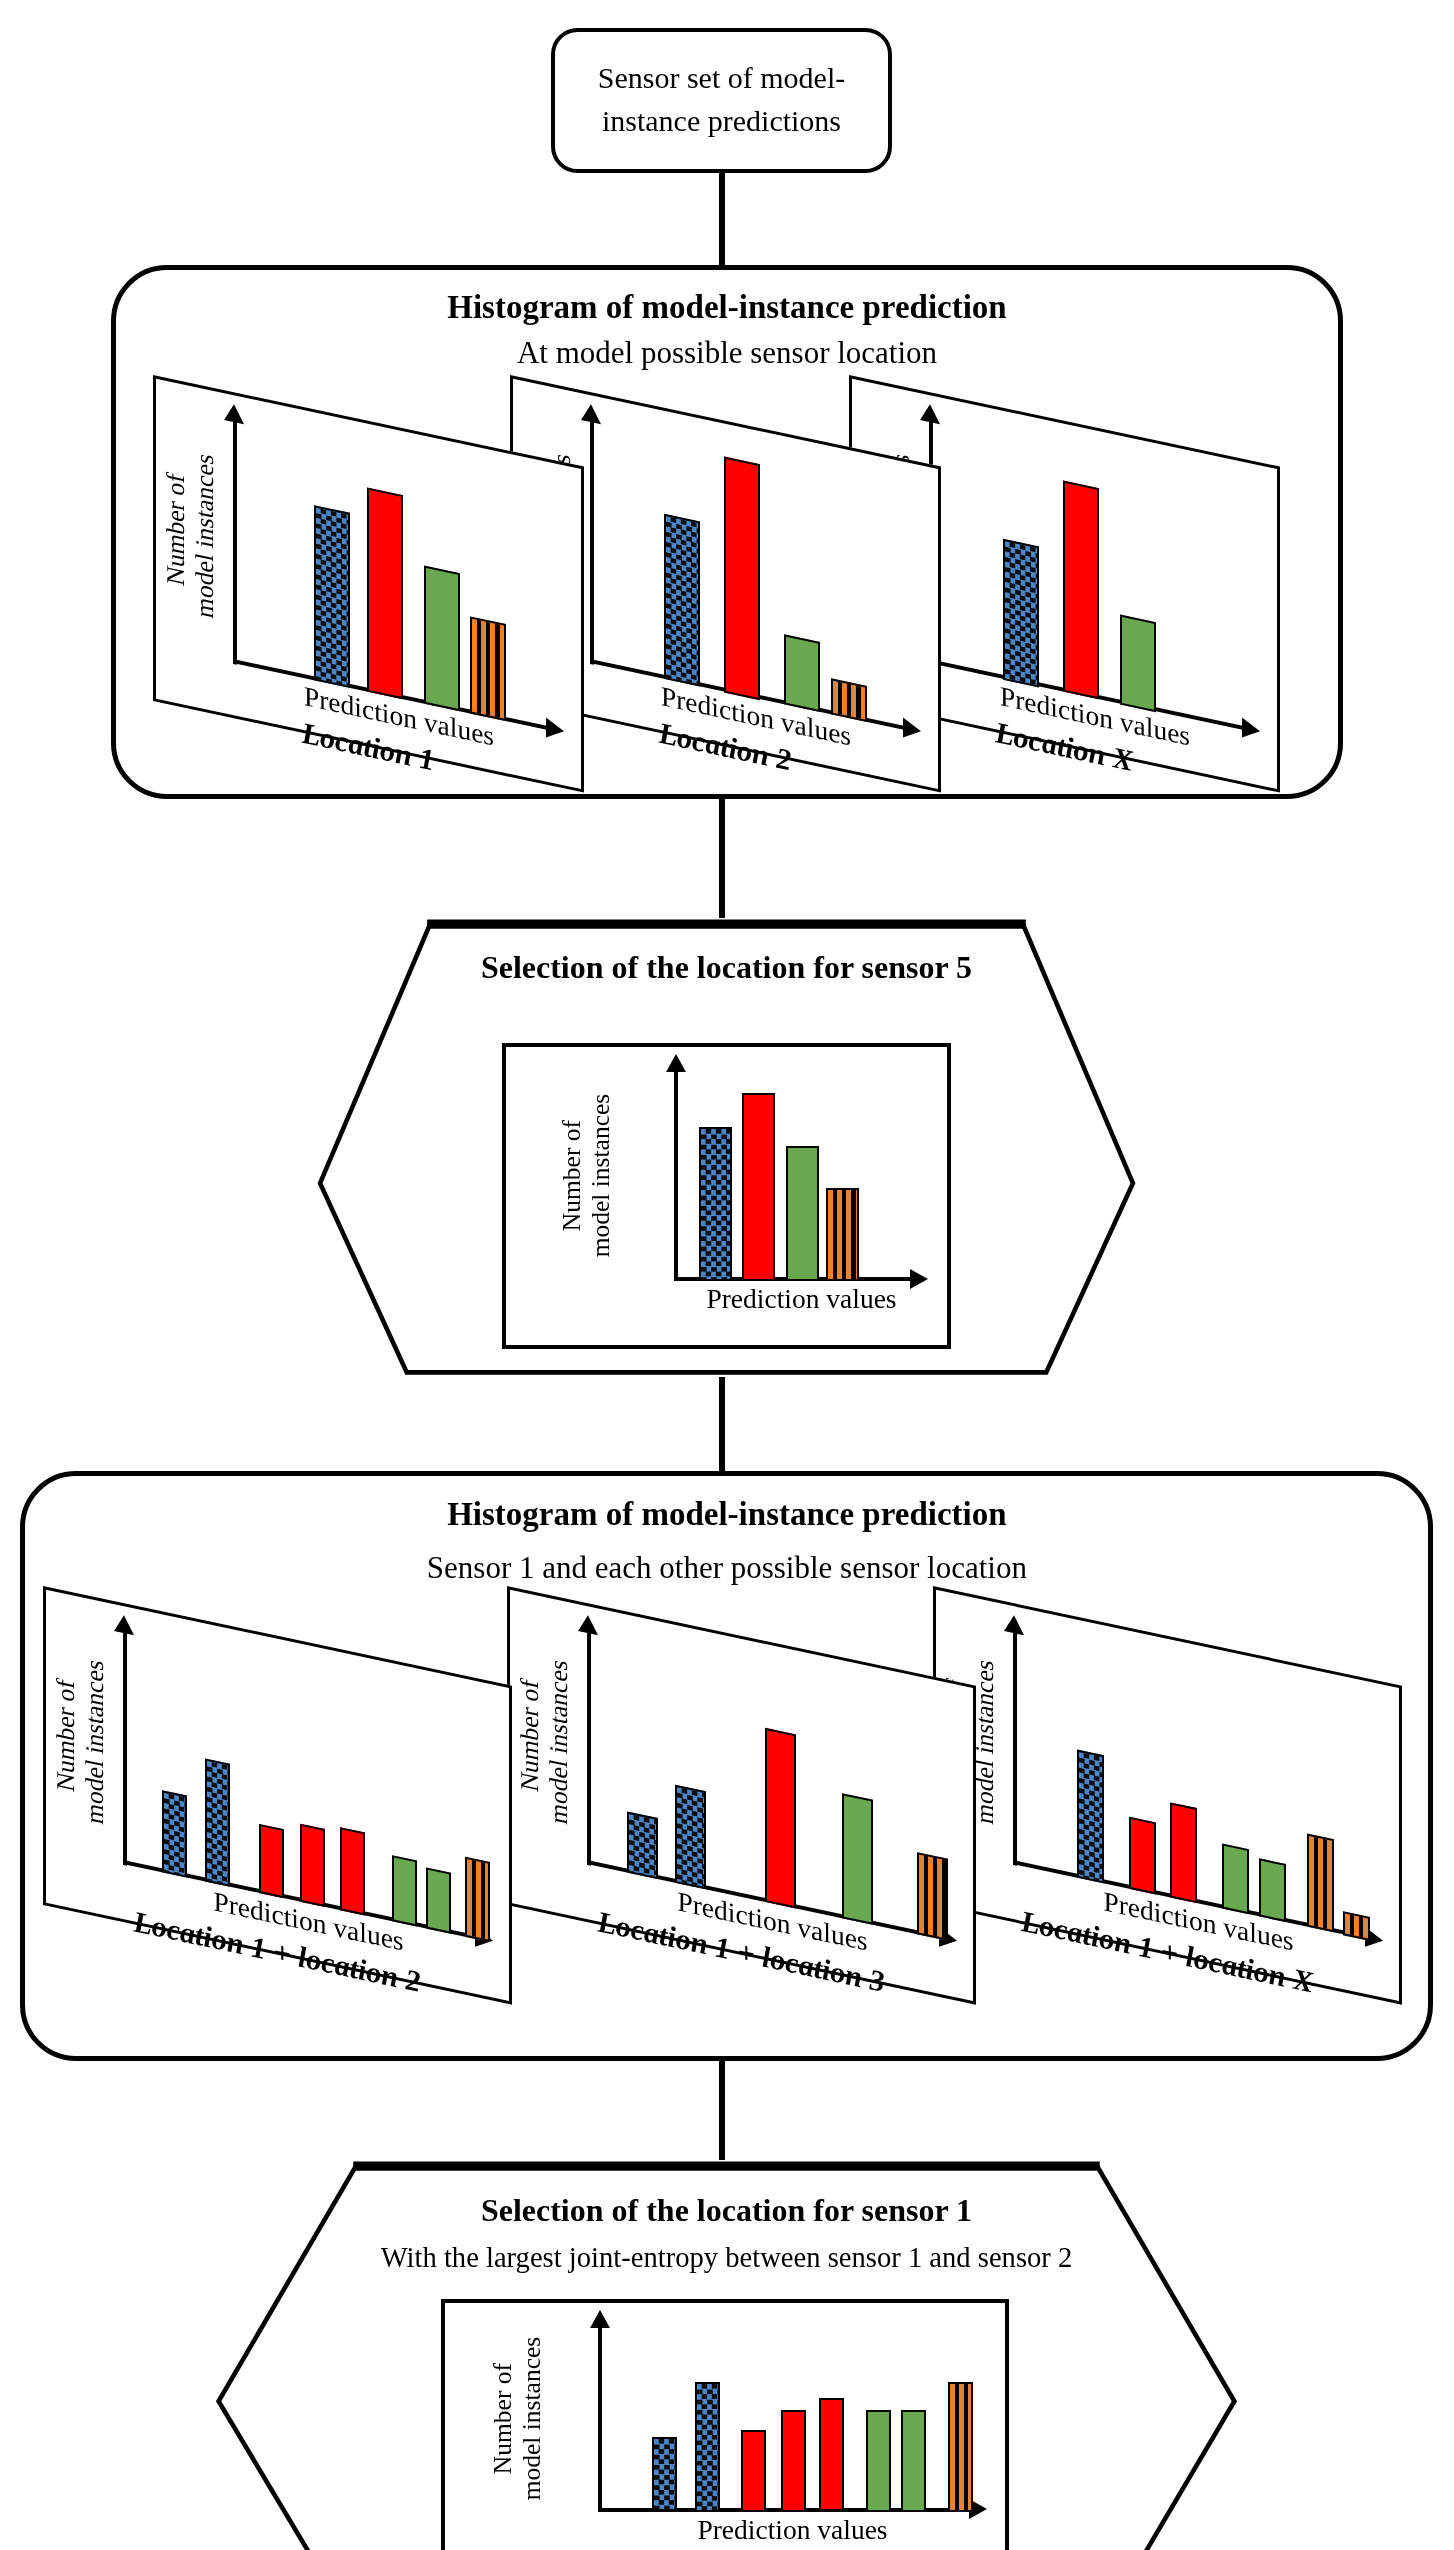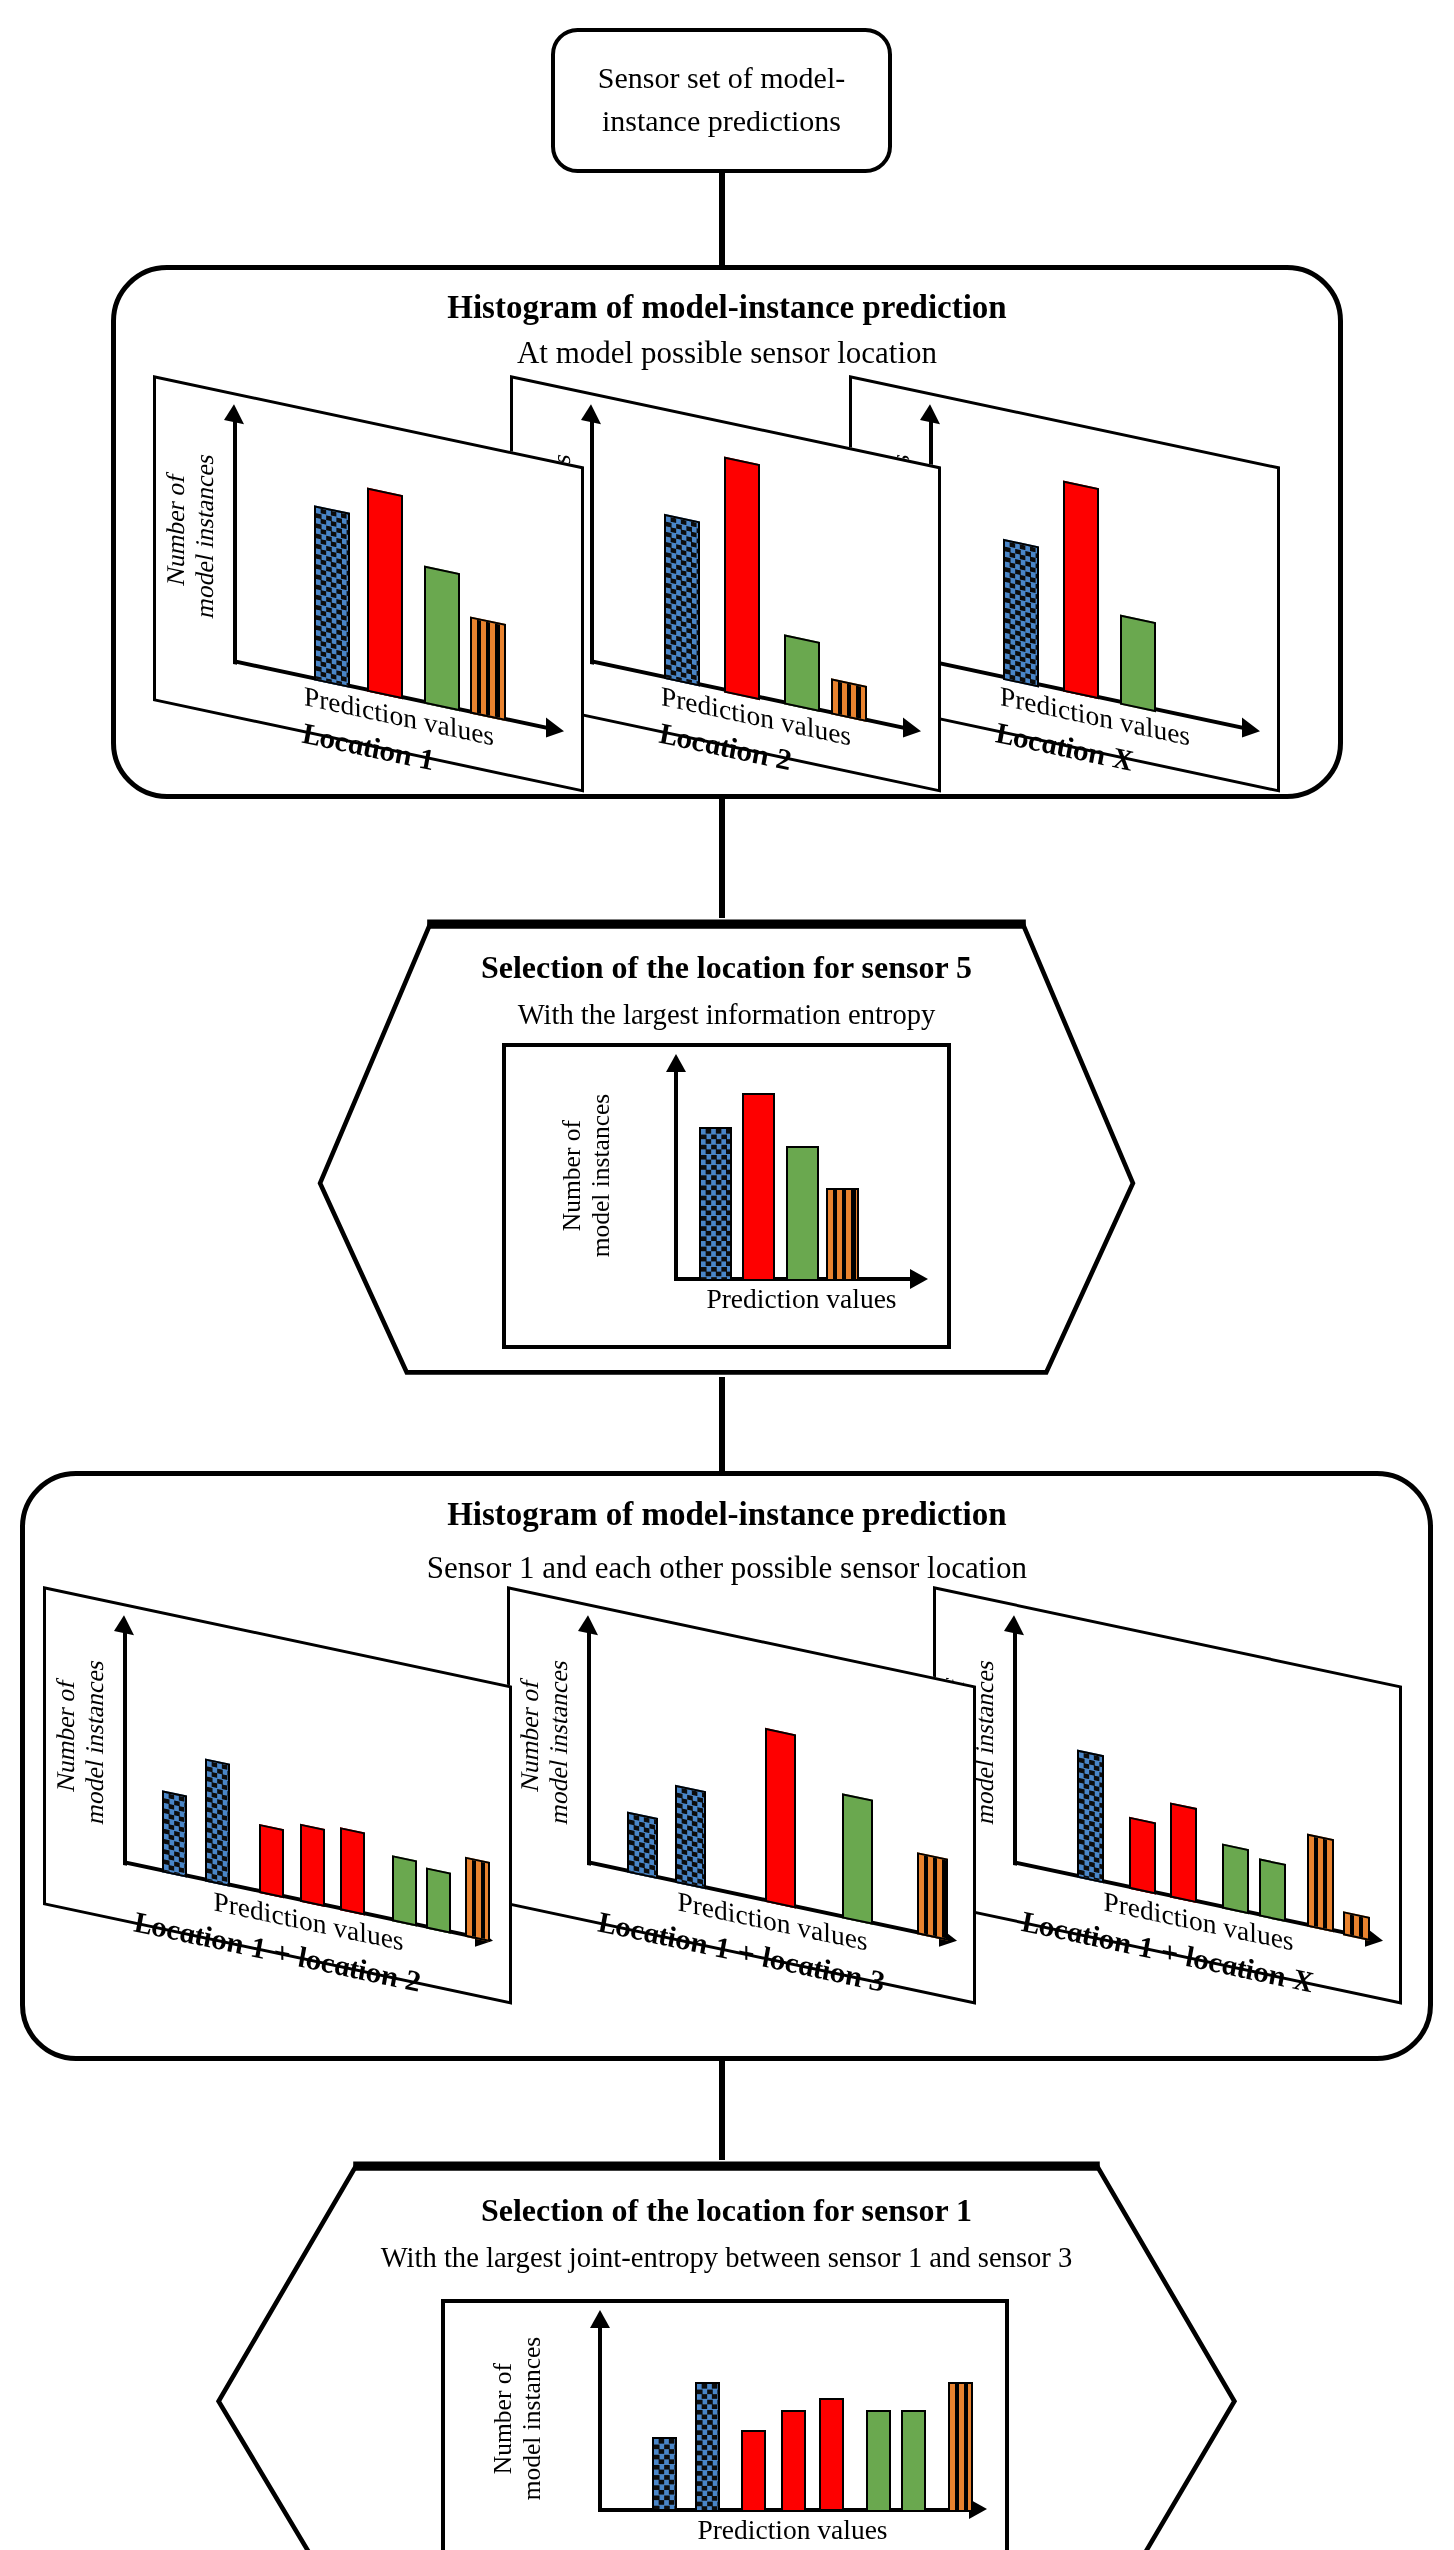--- a/index.html
+++ b/index.html
@@ -114,21 +114,20 @@
         <div class="cap" style="left: 0px; top: 306px; width: 424px;">Location 1</div>
       </div>
   </div>
 
   <div class="hexwrap" style="left:316px;top:918px;width:821px;height:459px;">
     <svg width="821" height="459" viewBox="0 0 1610 900">
       <polygon points="225,9 1385,9 1602,520 1432,891 178,891 8,520" fill="#ffffff" stroke="#000000" stroke-width="9"></polygon>
       <line x1="218" y1="12" x2="1392" y2="12" stroke="#000000" stroke-width="18"></line>
     </svg>
     <div class="hex-title" style="top:31px;">Selection of the location for sensor 5</div>
-    <div class="hex-sub" style="top:81px;">With the largest information entropy</div>
     <div class="hist-box" style="left:186px;top:125px;width:449px;height:306px;">
         <div class="hline" style="left: 168px; top: 230px; width: 245px;"></div>
         <div class="harrow" style="left: 404px; top: 222px;"></div>
         <div class="vline" style="left: 168px; top: 23px; height: 211px;"></div>
         <div class="varrow" style="left: 160px; top: 6.6px;"></div>
         <div class="bar bar-blue" style="left: 193px; top: 80px; width: 33px; height: 154px;"></div>
         <div class="bar bar-red" style="left: 236px; top: 46px; width: 33px; height: 188px;"></div>
         <div class="bar bar-green" style="left: 280px; top: 99px; width: 33px; height: 135px;"></div>
         <div class="bar bar-orange" style="left: 320px; top: 141px; width: 33px; height: 93px;"></div>
         <div class="ylab" style="left: 0px; top: 23px; width: 161px; height: 211px;">
@@ -195,21 +194,21 @@
         <div class="cap" style="left: 0px; top: 296px; width: 462px;">Location 1 + location 2</div>
       </div>
   </div>
 
   <div class="hexwrap" style="left:214px;top:2160px;width:1025px;height:431px;">
     <svg width="1025" height="431" viewBox="0 0 2010 845">
       <polygon points="280,9 1730,9 2001,473 1787,836 226,836 9,473" fill="#ffffff" stroke="#000000" stroke-width="9"></polygon>
       <line x1="273" y1="12" x2="1737" y2="12" stroke="#000000" stroke-width="18"></line>
     </svg>
     <div class="hex-title" style="top:32px;">Selection of the location for sensor 1</div>
-    <div class="hex-sub" style="top:82px;">With the largest joint-entropy between sensor 1 and sensor 3</div>
+    <div class="hex-sub" style="top:82px;">With the largest joint-entropy between sensor 1 and sensor 2</div>
     <div class="hist-box" style="left:227px;top:139px;width:568px;height:275px;">
         <div class="hline" style="left: 153px; top: 205px; width: 380px;"></div>
         <div class="harrow" style="left: 524px; top: 196px;"></div>
         <div class="vline" style="left: 153px; top: 23px; height: 186px;"></div>
         <div class="varrow" style="left: 145px; top: 6.6px;"></div>
         <div class="bar bar-blue" style="left: 207px; top: 134px; width: 24.5px; height: 74px;"></div>
         <div class="bar bar-blue" style="left: 250px; top: 79px; width: 24.5px; height: 130px;"></div>
         <div class="bar bar-red" style="left: 296px; top: 127px; width: 24.5px; height: 82px;"></div>
         <div class="bar bar-red" style="left: 336px; top: 107px; width: 24.5px; height: 102px;"></div>
         <div class="bar bar-red" style="left: 374px; top: 95px; width: 24.5px; height: 113px;"></div>

